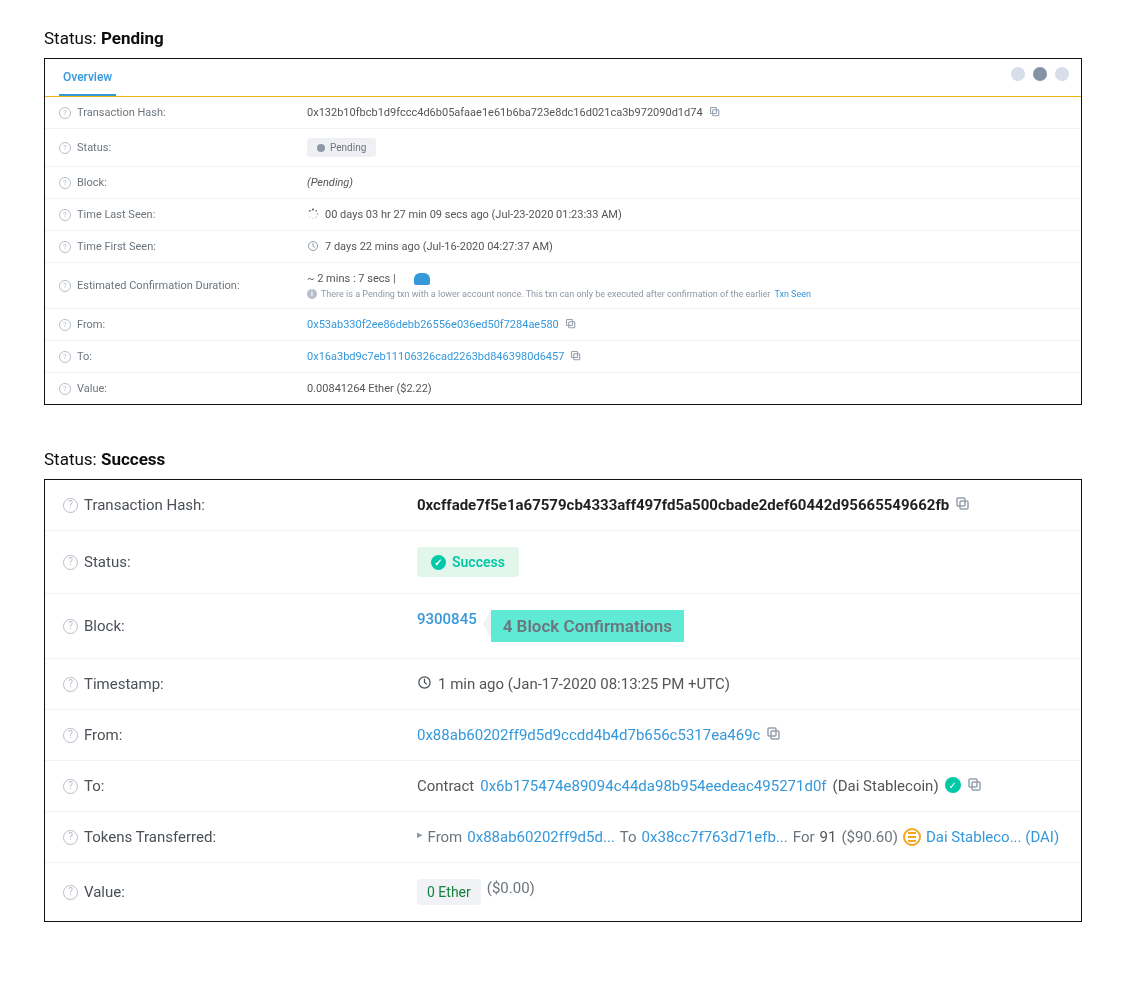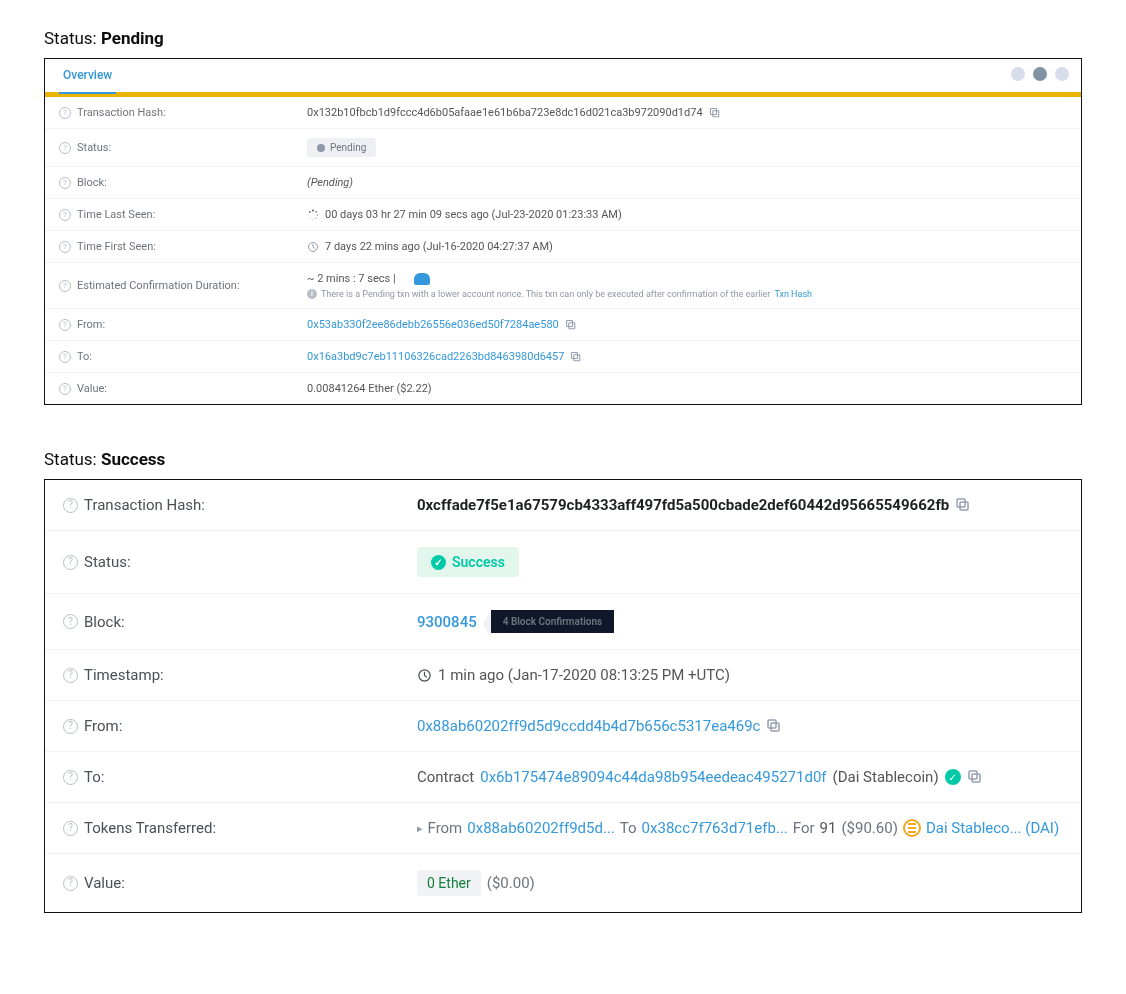--- a/index.html
+++ b/index.html
@@ -20,21 +20,21 @@
   .panel {
     border: 1.5px solid #111;
     background: #fff;
     margin-bottom: 44px;
     position: relative;
   }
   
   .tabs {
     display: flex;
     align-items: center;
-    border-bottom: 5px solid #eab308;
+    border-bottom: 1px solid #eab308;
     padding: 0 14px;
     height: 38px;
   }
   .tab {
     font-size: 12px;
     color: #3498db;
     padding: 10px 4px;
     border-bottom: 2px solid #3498db;
     font-weight: 500;
   }
@@ -61,21 +61,21 @@
   .row-label {
     width: 248px;
     display: flex;
     align-items: center;
     gap: 6px;
     color: #6c757d;
   }
   .row-value {
     flex: 1;
     display: flex;
-    align-items: center;
+    align-items: flex-start;
     flex-wrap: wrap;
     gap: 6px;
     color: #555;
   }
   .help-icon {
     width: 12px; height: 12px; border: 1px solid #b8bec8; border-radius: 50%;
     display:inline-flex; align-items:center; justify-content:center;
     font-size: 8px; color:#b8bec8; line-height:1;
   }
   .hash-text { font-family: inherit; color:#555; }
@@ -120,21 +120,21 @@
   .badge-success {
     background: #e3f6ec; color:#00c9a7;
     padding: 7px 14px; border-radius:4px;
     display:inline-flex; align-items:center; gap:6px; font-weight:600; font-size:14px;
   }
   .check-circle {
     width:15px;height:15px;border-radius:50%;background:#00c9a7;color:#fff;
     display:inline-flex;align-items:center;justify-content:center;font-size:10px;
   }
   .block-confirm {
-    background:#0f172a;color:#6c757d;padding:6px 12px;font-size:10px;font-weight:600;
+    background:#5eead4;color:#6c757d;padding:6px 12px;font-size:17px;font-weight:600;
     position:relative; margin-left:8px;
   }
   .block-confirm::before{
     content:"";position:absolute;left:-8px;top:0;bottom:0;width:0;height:0;
     border-top:14px solid transparent;border-bottom:14px solid transparent;
     border-right:8px solid #f0f2f6;
   }
   .verify-check {
     width:16px;height:16px;border-radius:50%;background:#00c9a7;color:#fff;
     display:inline-flex;align-items:center;justify-content:center;font-size:10px;
@@ -251,21 +251,21 @@
       <span>Estimated Confirmation Duration:</span>
     </div>
     <div class="row-value" style="display:block;">
       <div style="display:flex;align-items:center;gap:18px;">
         <span>~ 2 mins : 7 secs |</span>
         <span class="gauge-badge"></span>
       </div>
       <div class="note-row">
         <span class="info-dot">i</span>
         <span>There is a Pending txn with a lower account nonce. This txn can only be executed after confirmation of the earlier</span>
-        <span class="link" style="font-size:9px;">Txn Hash</span>
+        <span class="link" style="font-size:9px;">Txn Seen</span>
       </div>
     </div>
   </div>
 
   <div class="row">
     <div class="row-label">
       <span class="help-icon">?</span>
       <span>From:</span>
     </div>
     <div class="row-value">

